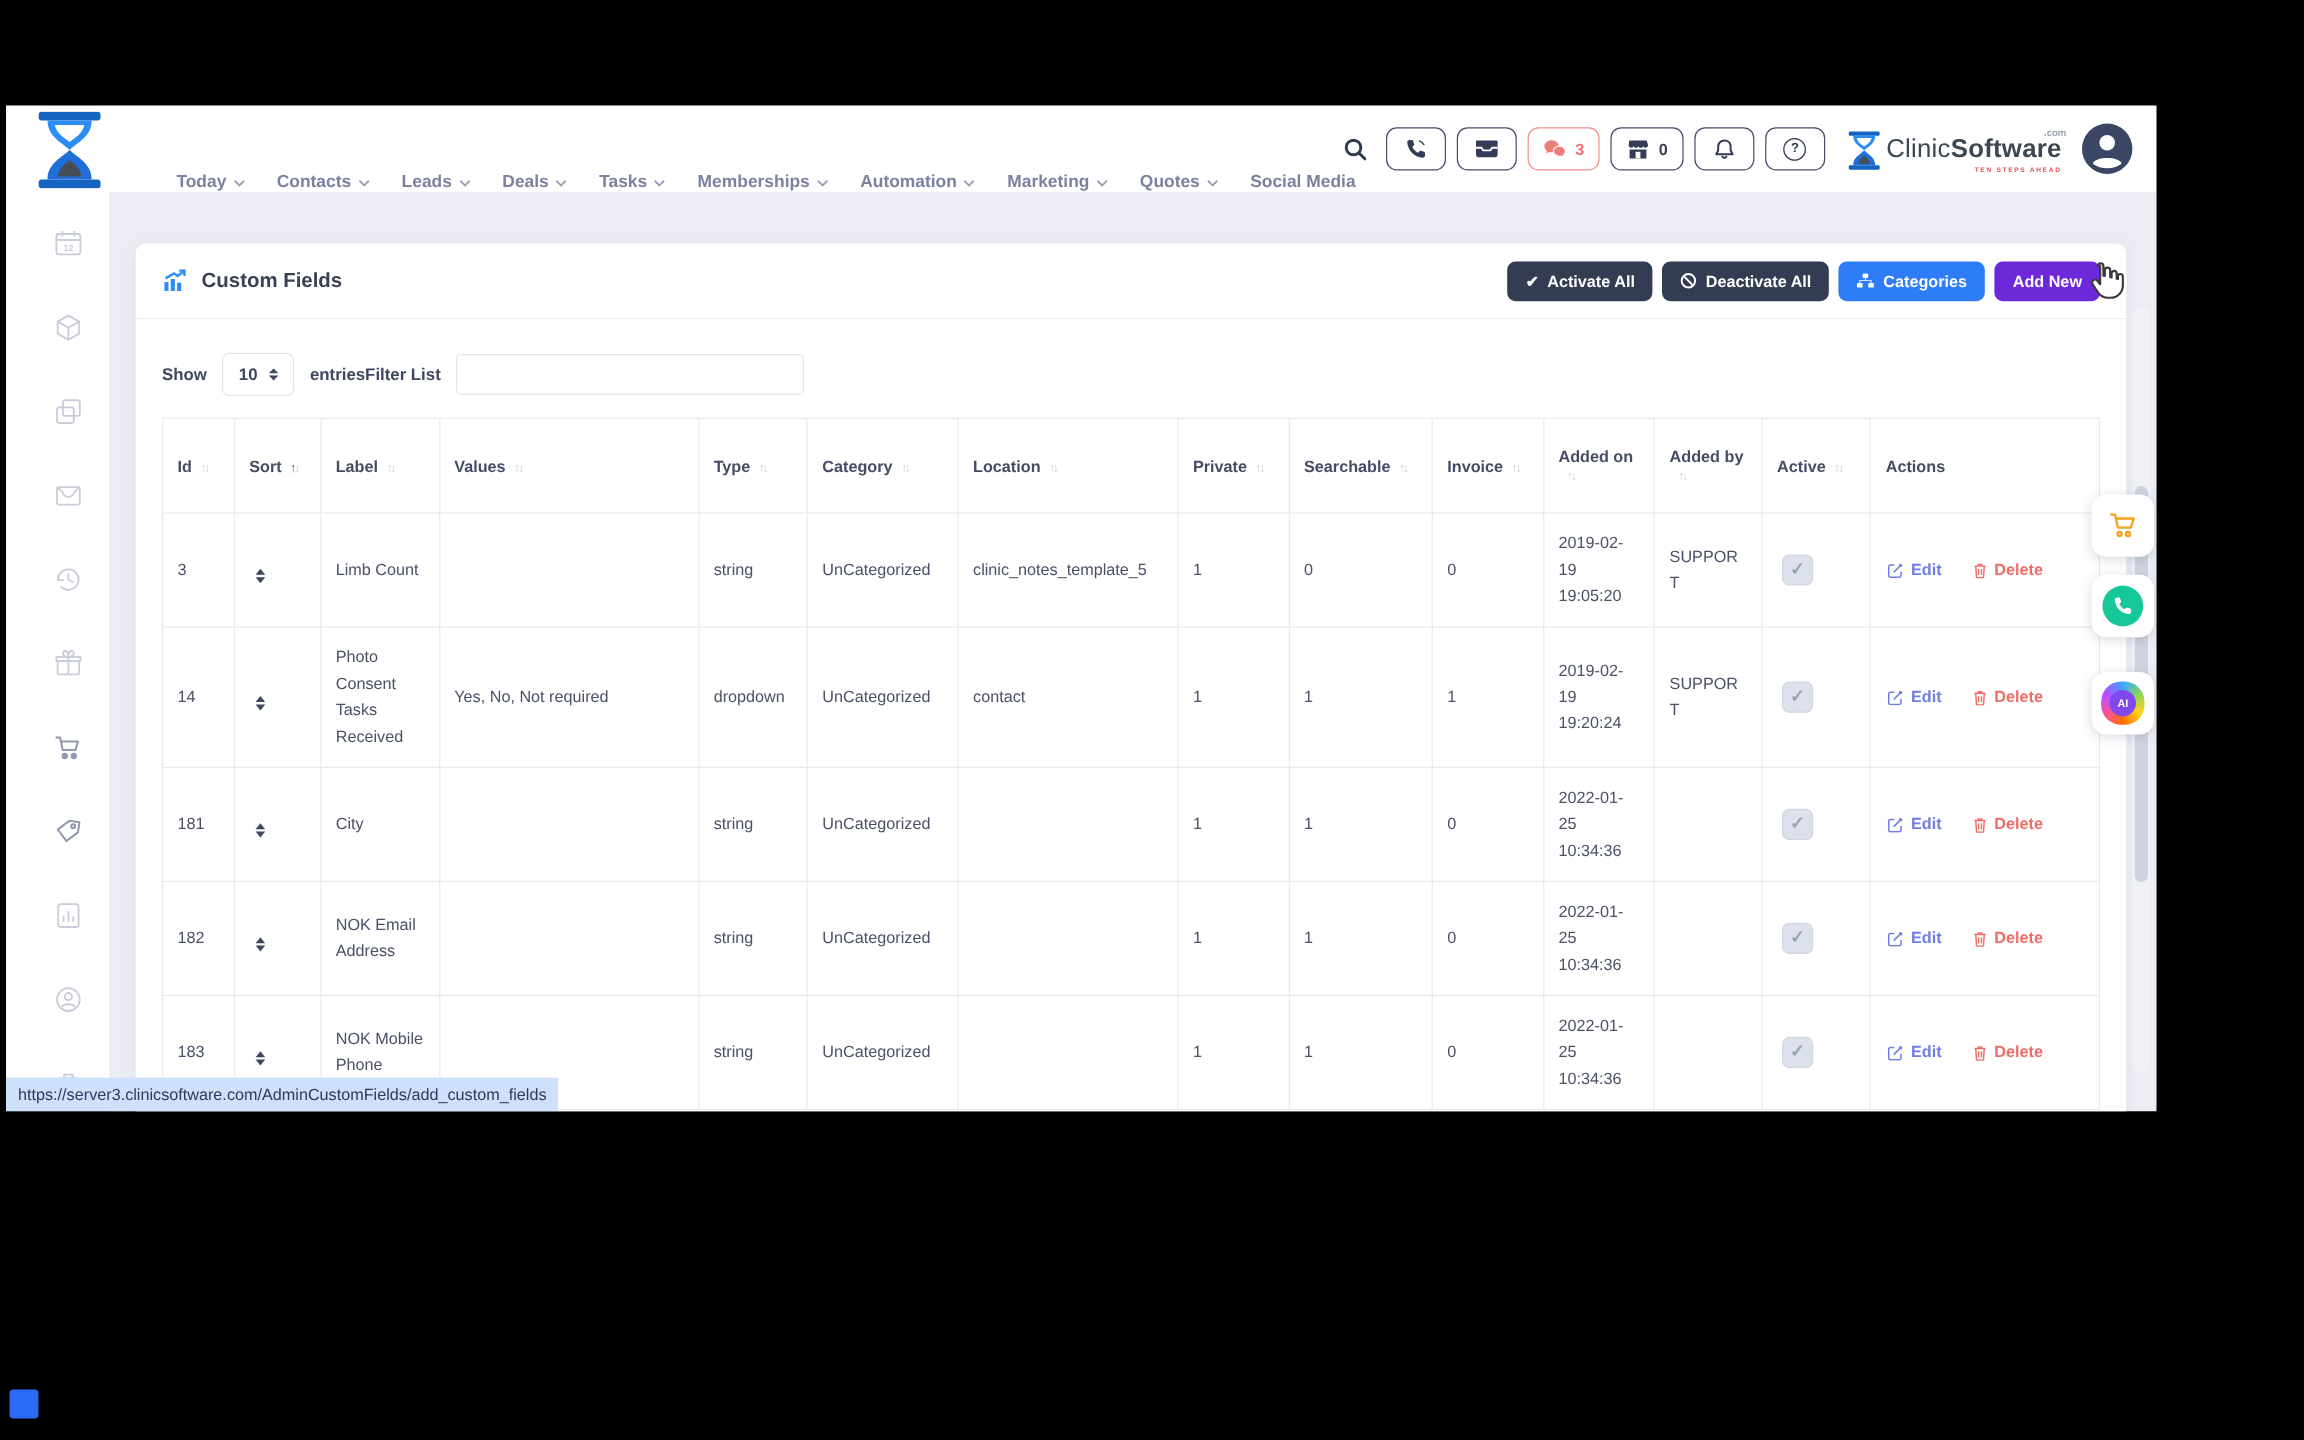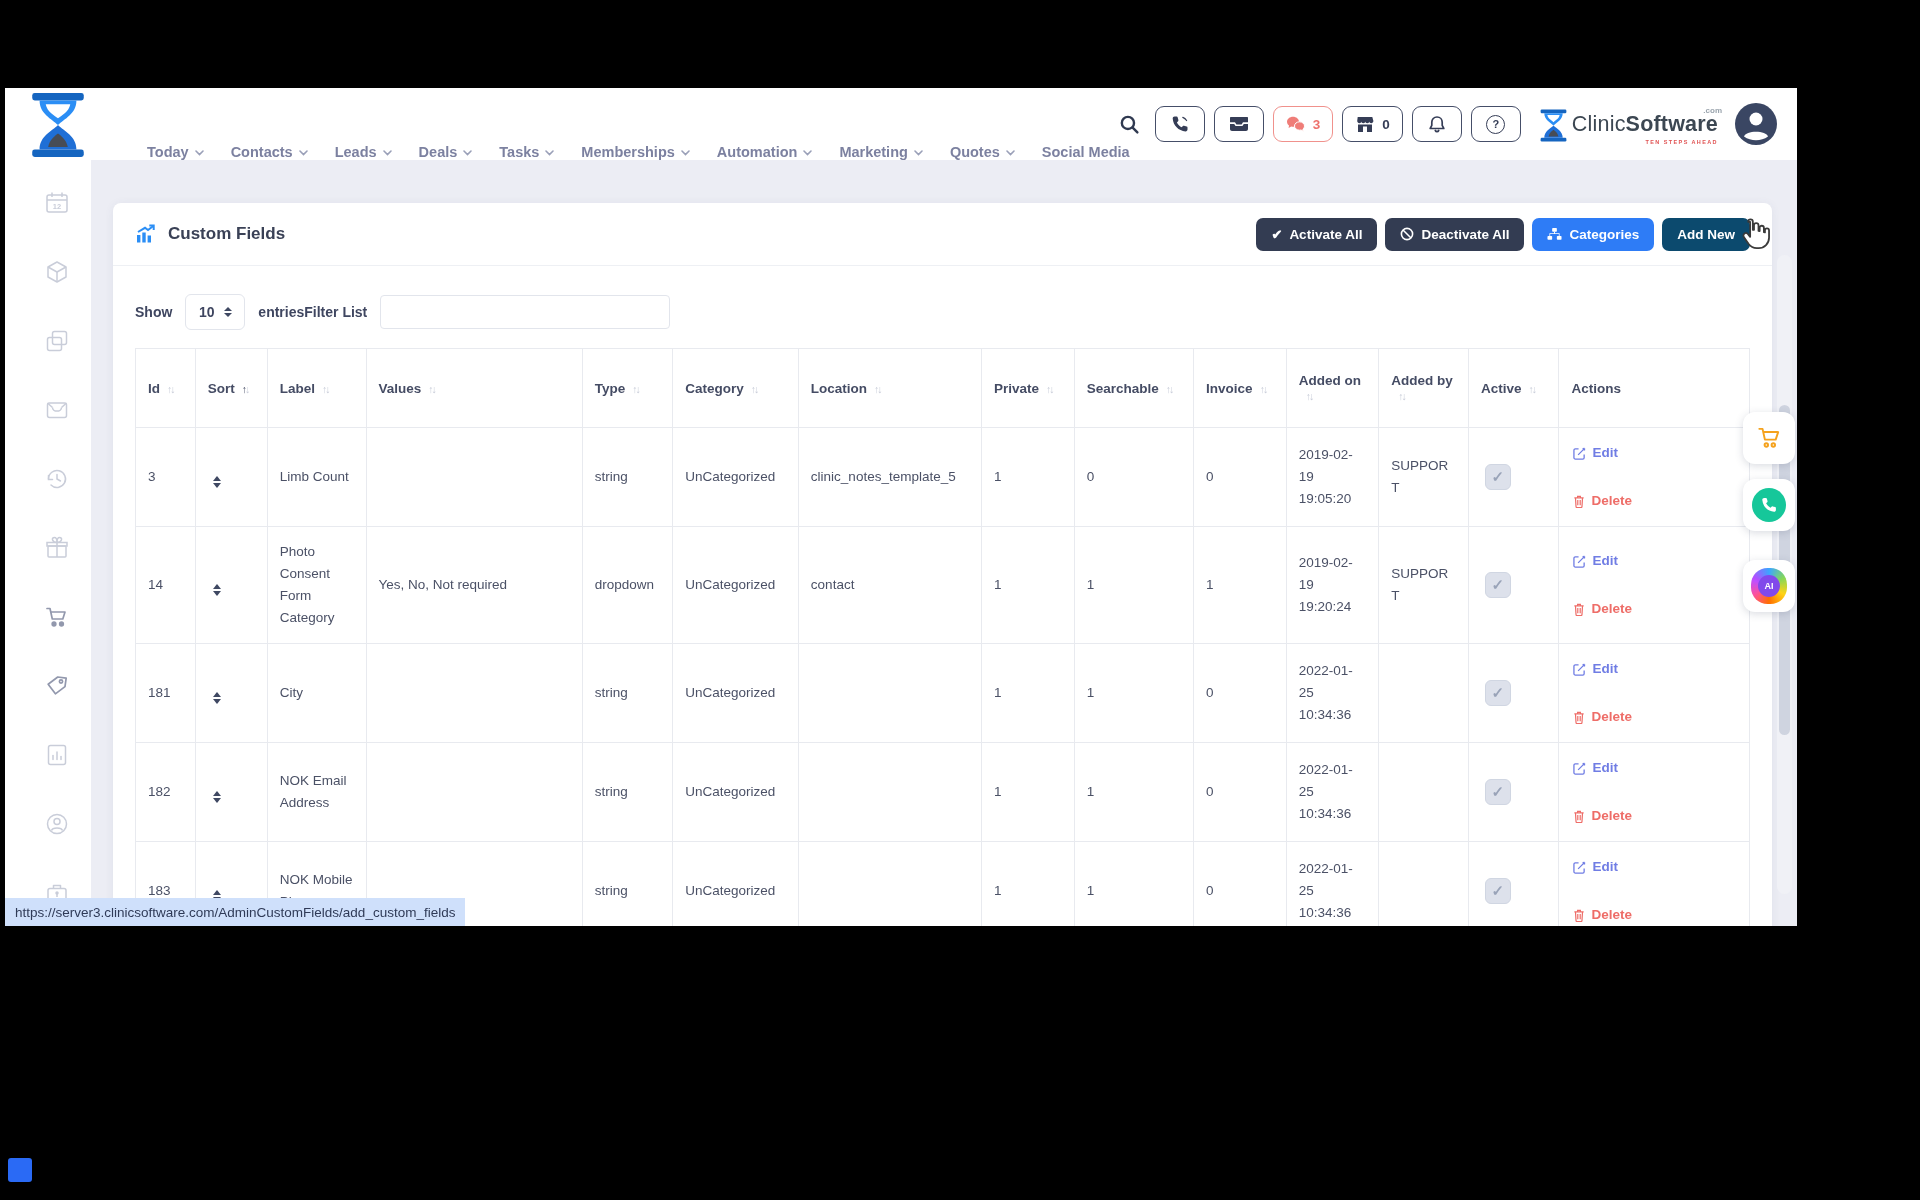--- a/index.html
+++ b/index.html
@@ -36,21 +36,21 @@
   
   .content{position:absolute;left:86px;top:72px;right:0;bottom:0;background:#ecedf4;}
   .card{position:absolute;left:22px;top:43px;width:1659px;height:900px;background:#fff;border-radius:8px;box-shadow:0 1px 10px rgba(60,70,110,.07);}
   .card-head{height:62px;display:flex;align-items:center;justify-content:space-between;padding:0 22px;}
   .title-wrap{display:flex;align-items:center;gap:12px;}
   .page-title{font-size:17px;color:#3a4156;font-weight:700;margin:0;}
   .head-buttons{display:flex;gap:8px;}
   .btn{height:33px;border-radius:7px;padding:0 15px;display:flex;align-items:center;gap:7px;color:#fff;font-size:13.5px;font-weight:700;border:none;cursor:pointer;white-space:nowrap;}
   .btn.dark{background:#333c52;}
   .btn.blue{background:#2e7cf6;}
-  .btn.green{background:#0c4a6e;text-align:right;}
+  .btn.green{background:#6d28d9;text-align:right;}
   .divider{height:1px;background:#eef0f4;}
   .controls{display:flex;justify-content:flex-start;align-items:center;padding:28px 22px 18px;}
   .show-group,.filter-group{display:flex;align-items:center;gap:13px;color:#3f4660;font-weight:700;font-size:14px;}
   .select-box{width:58px;height:34px;border:1px solid #e2e5ec;border-radius:6px;display:flex;align-items:center;justify-content:center;gap:9px;font-weight:700;color:#3f4660;cursor:pointer;background:#fff;}
   .filter-input{width:290px;height:34px;border:1px solid #e2e5ec;border-radius:4px;outline:none;font-size:14px;padding:0 8px;box-sizing:border-box;}
   .tri{width:0;height:0;border-left:4px solid transparent;border-right:4px solid transparent;display:block;}
   .tri.up{border-bottom:5px solid #3f4862;margin-bottom:2px;}
   .tri.down{border-top:5px solid #3f4862;}
   .tri-col{display:inline-flex;flex-direction:column;}
   .tri.sm.up{border-bottom-width:4px;}
@@ -62,21 +62,21 @@
   th,td{border:1px solid #e8eaef;font-size:13.5px;color:#4b5166;padding:14px 12px;vertical-align:middle;word-wrap:break-word;overflow-wrap:break-word;text-align:left;}
   th{height:50px;font-weight:700;color:#454c64;}
   td{line-height:22px;}
   .col-id{width:58px;}.col-sort{width:70px;}.col-label{width:96px;}.col-values{width:210px;}
   .col-type{width:88px;}.col-category{width:122px;}.col-location{width:178px;}.col-private{width:90px;}
   .col-searchable{width:116px;}.col-invoice{width:90px;}.col-added_on{width:90px;}.col-added_by{width:87px;}
   .col-active{width:88px;}.col-actions{width:185px;}
   .sort-icons{display:inline-block;margin-left:7px;font-size:10.5px;color:#c9cdd9;letter-spacing:-2px;font-weight:400;}
   .sort-icons .arr-up.active{color:#4a5168;font-weight:700;}
   .checkbox{width:26px;height:26px;border-radius:6px;background:#dde1eb;border:1px solid #d0d6e2;display:flex;align-items:center;justify-content:center;color:#99a3b8;font-size:15px;font-weight:700;margin-left:4px;cursor:pointer;box-sizing:border-box;}
-  .actions-stack{display:flex;flex-direction:column;gap:26px;padding-left:2px;text-align:center;}
+  .actions-stack{display:flex;flex-direction:row;gap:26px;padding-left:2px;text-align:center;}
   .action-link{display:flex;align-items:center;gap:6px;font-size:13.5px;font-weight:700;text-decoration:none;cursor:pointer;}
   .edit-link{color:#707de4;}
   .delete-link{color:#ee6d68;}
 
   
   .statusbar{position:absolute;left:0;bottom:0;height:28px;background:#cfe0fb;display:flex;align-items:center;padding:0 10px;font-size:13.5px;color:#2f3a57;z-index:9;white-space:nowrap;}
   .fab{position:absolute;right:2px;width:52px;height:52px;background:#fff;border-radius:12px;box-shadow:0 2px 9px rgba(50,60,90,.18);display:flex;align-items:center;justify-content:center;z-index:8;cursor:pointer;}
   .fab.cart{top:252px;}
   .fab.wa{top:319px;}
   .fab.ai{top:400px;}
@@ -482,21 +482,21 @@
     </td>
   </tr>
               <tr>
     <td class="c-id">14</td>
     <td class="c-sort">
       <span class="tri-col" style="margin-left:5px;">
                     <i class="tri up"></i>
                     <i class="tri down"></i>
                   </span>
     </td>
-    <td class="c-label">Photo Consent Form Category</td>
+    <td class="c-label">Photo Consent Tasks Received</td>
     <td class="c-values">Yes, No, Not required</td>
     <td class="c-type">dropdown</td>
     <td class="c-category">UnCategorized</td>
     <td class="c-location">contact</td>
     <td class="c-private">1</td>
     <td class="c-searchable">1</td>
     <td class="c-invoice">1</td>
     <td class="c-added-on">2019-02-19 19:20:24</td>
     <td class="c-added-by">SUPPORT</td>
     <td class="c-active">

